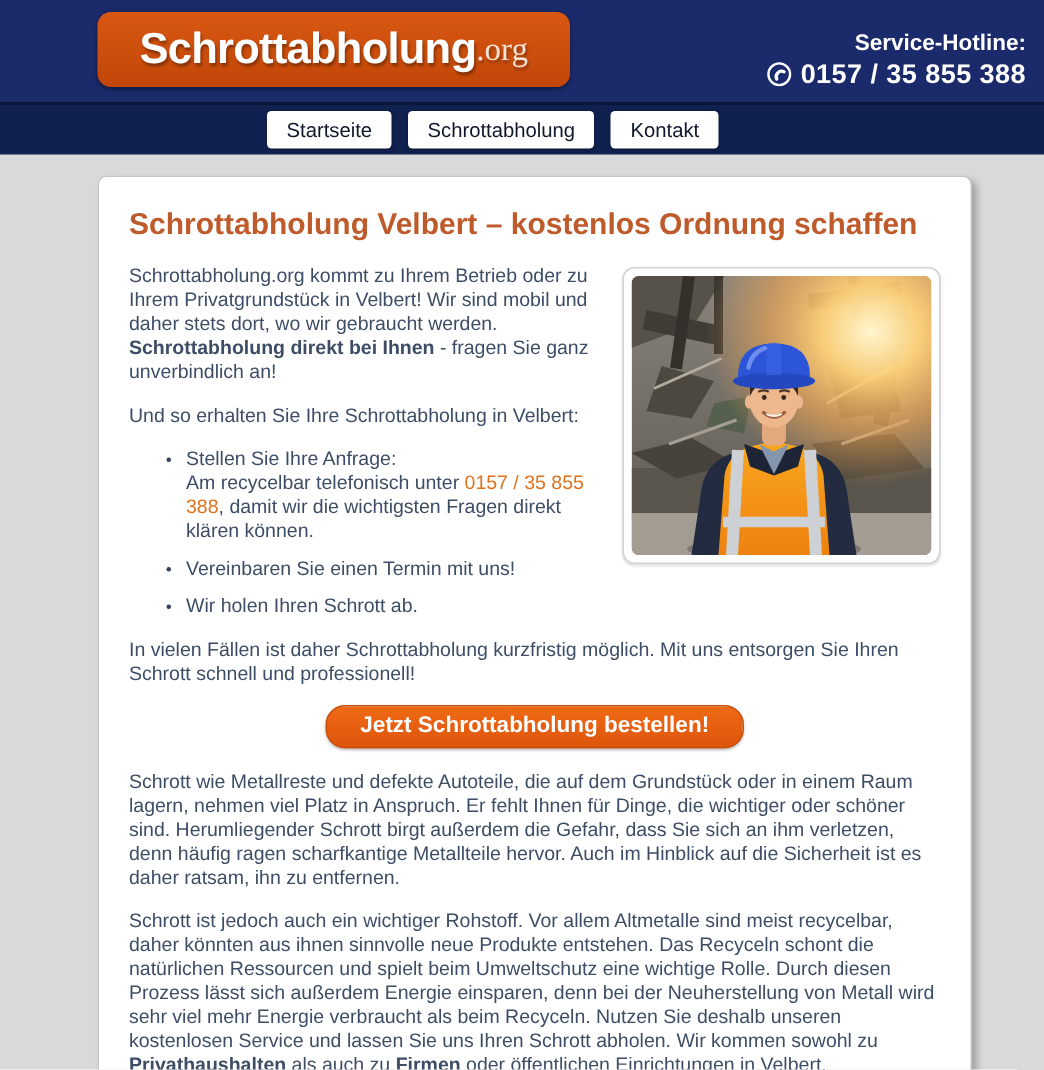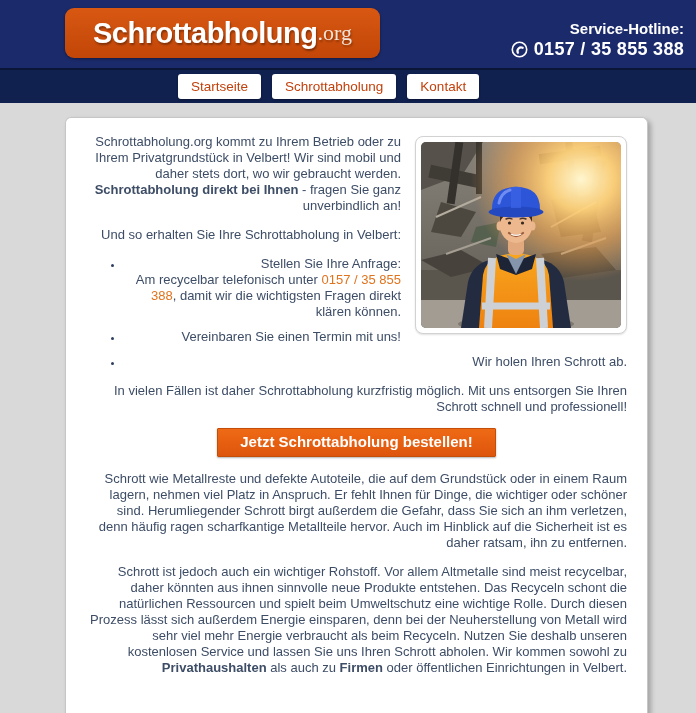--- a/index.html
+++ b/index.html
@@ -49,21 +49,21 @@
   
   .nav-bar {
     height: 35px;
     background: #10204f;
     border-top: 2px solid #0a1538;
     display: flex; align-items: center;
     padding-left: 178px; gap: 11px;
   }
   .nav-btn {
     background: #ffffff;
-    color: #c2410c;
+    color: #0f172a;
     font-size: 13.5px;
     padding: 5px 13px;
     border-radius: 3px;
     border: none;
     font-family: inherit;
     cursor: pointer;
     box-shadow: 0 1px 2px rgba(0,0,0,0.35);
     white-space: nowrap;
   }
 
@@ -84,41 +84,41 @@
     font-size: 13px;
     line-height: 16px;
   }
   h1.page-title {
     color: #bf5a2b;
     font-size: 20px;
     line-height: 24px;
     font-weight: bold;
     margin: 4px 0 14px 0;
   }
-  .card p { margin-bottom: 13px; text-align: right; }
+  .card p { margin-bottom: 13px; }
   .photo-frame {
     float: right;
     margin: 2px 0 10px 14px;
     background: #ffffff;
     border: 1px solid #d2d2d2;
     border-radius: 8px;
     padding: 5px;
     width: 212px; height: 198px;
     box-shadow: 0 1px 2px rgba(0,0,0,0.12);
   }
   .photo-inner { width: 200px; height: 186px; border-radius: 5px; overflow: hidden; }
   ul.steps { margin: 0 0 13px 38px; }
-  ul.steps li { margin-bottom: 9px; text-align: right; }
+  ul.steps li { margin-bottom: 9px; }
   ul.steps li::marker { color: #2e3f63; font-size: 11px; }
   .cta-row { clear: both; text-align: center; margin: 4px 0 14px 0; }
   .cta {
     display: inline-block;
     background: linear-gradient(180deg, #ef6a15 0%, #dd550c 100%);
     border: 1px solid #c44e08;
-    border-radius: 1px;
+    border-radius: 13px;
     color: #ffffff;
     font-weight: bold;
     font-size: 15px;
     padding: 5px 22px 6px 22px;
     cursor: pointer;
     box-shadow: 0 1px 2px rgba(0,0,0,0.3);
     text-decoration: none;
   }
 
   
@@ -160,20 +160,21 @@
 </header>
 
 <nav class="nav-bar">
   <button class="nav-btn">Startseite</button>
   <button class="nav-btn">Schrottabholung</button>
   <button class="nav-btn">Kontakt</button>
 </nav>
 
 <div class="content-area">
   <main class="card">
+    <h1 class="page-title">Schrottabholung Velbert – kostenlos Ordnung schaffen</h1>
 
     <div class="photo-frame">
       <div class="photo-inner">
         <svg width="200" height="186" viewBox="0 0 200 186">
           <defs>
             <linearGradient id="bgG" x1="0" y1="0" x2="0" y2="1">
               <stop offset="0" stop-color="#88837b"></stop>
               <stop offset="1" stop-color="#5c574f"></stop>
             </linearGradient>
             <radialGradient id="sunG" cx="0.80" cy="0.20" r="0.55">

